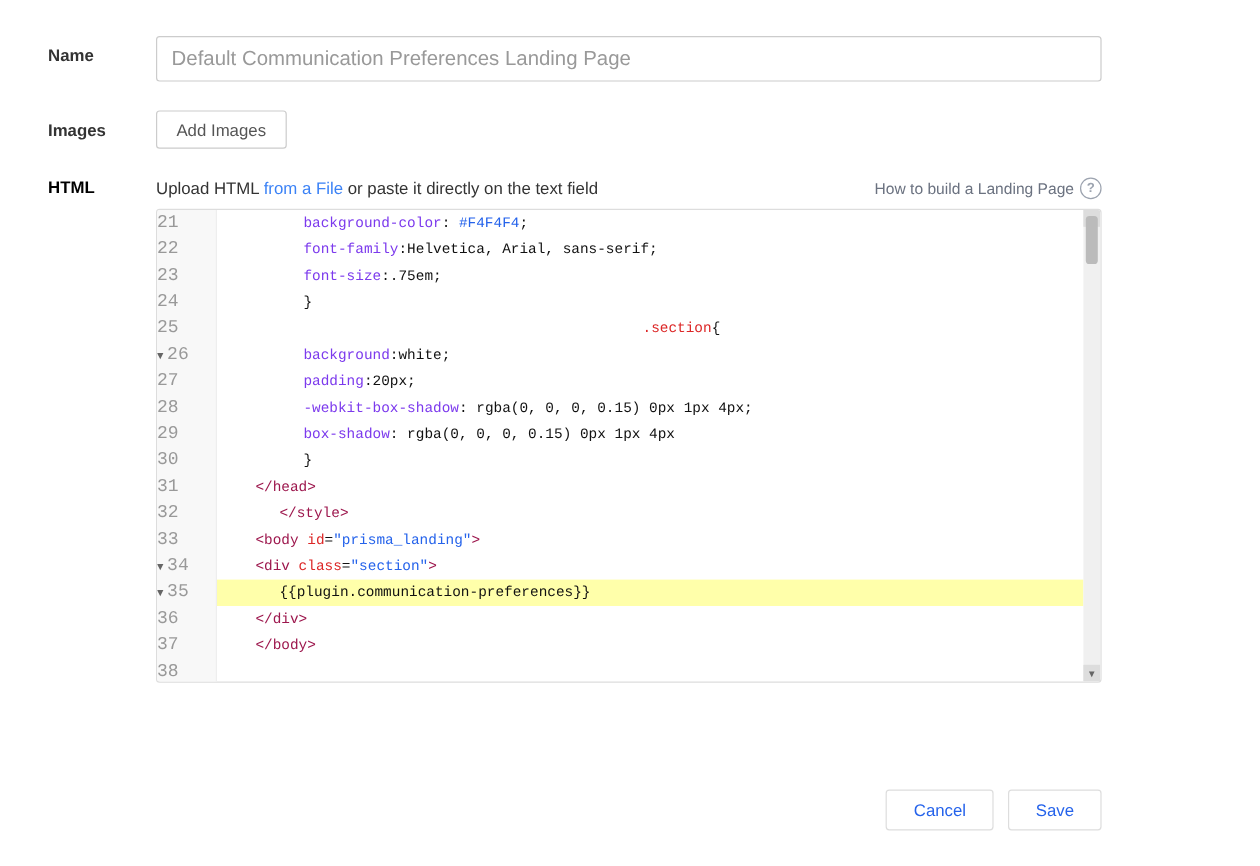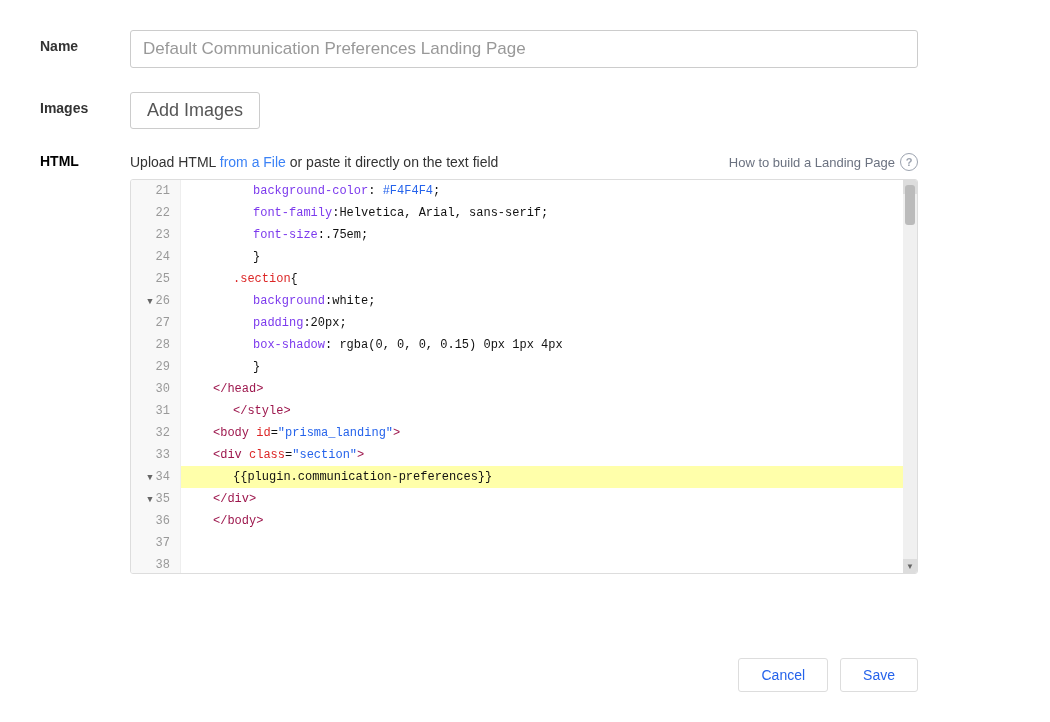--- a/index.html
+++ b/index.html
@@ -48,21 +48,21 @@
       color: #999;
       outline: none;
     }
 
     
     .add-images-btn {
       border: 1px solid #ccc;
       background: #fff;
       border-radius: 3px;
       padding: 7px 16px;
-      font-size: 18px;
+      font-size: 14px;
       color: #555;
       cursor: pointer;
     }
 
     
     .html-row {
       display: flex;
       align-items: flex-start;
       flex: 1;
     }
@@ -148,24 +148,23 @@
     .line-numbers {
       width: 50px;
       background: #f8f8f8;
       border-right: 1px solid #eee;
       padding: 0;
       flex-shrink: 0;
     }
     .line-number {
       height: 22px;
       line-height: 22px;
-      text-align: right;
       padding-right: 10px;
       font-family: 'Courier New', Courier, monospace;
-      font-size: 12px;
+      font-size: 15px;
       color: #999;
       user-select: none;
     }
     .line-number.has-arrow::before {
       content: '▼';
       font-size: 9px;
       margin-right: 3px;
       color: #666;
     }
 
@@ -310,23 +309,24 @@
               <div class="line-number">36</div>
               <div class="line-number">37</div>
               <div class="line-number">38</div>
             </div>
 
           <div class="code-lines" id="code-lines-col">
               <div class="code-line" style="padding-left: 72px;"><span class="c-purple">background-color</span><span class="c-black">: </span><span class="c-blue">#F4F4F4</span><span class="c-black">;</span></div>
               <div class="code-line" style="padding-left: 72px;"><span class="c-purple">font-family</span><span class="c-black">:</span><span class="c-black">Helvetica, Arial, sans-serif;</span></div>
               <div class="code-line" style="padding-left: 72px;"><span class="c-purple">font-size</span><span class="c-black">:.75em;</span></div>
               <div class="code-line" style="padding-left: 72px;"><span class="c-black">}</span></div>
-              <div class="code-line" style="padding-left: 52px;"><span class="c-red">.section</span><span class="c-black">{</span></div>
+              <div class="code-line" style="padding-left: 52px; text-align: center;"><span class="c-red">.section</span><span class="c-black">{</span></div>
               <div class="code-line" style="padding-left: 72px;"><span class="c-purple">background</span><span class="c-black">:</span><span class="c-black">white;</span></div>
               <div class="code-line" style="padding-left: 72px;"><span class="c-purple">padding</span><span class="c-black">:20px;</span></div>
+              <div class="code-line" style="padding-left: 72px;"><span class="c-purple">-webkit-box-shadow</span><span class="c-black">: </span><span class="c-black">rgba(0, 0, 0, 0.15) 0px 1px 4px;</span></div>
               <div class="code-line" style="padding-left: 72px;"><span class="c-purple">box-shadow</span><span class="c-black">: </span><span class="c-black">rgba(0, 0, 0, 0.15) 0px 1px 4px</span></div>
               <div class="code-line" style="padding-left: 72px;"><span class="c-black">}</span></div>
               <div class="code-line" style="padding-left: 32px;"><span class="c-magenta">&lt;/head&gt;</span></div>
               <div class="code-line" style="padding-left: 52px;"><span class="c-magenta">&lt;/style&gt;</span></div>
               <div class="code-line" style="padding-left: 32px;"><span class="c-magenta">&lt;body </span><span class="c-red">id</span><span class="c-black">=</span><span class="c-blue">"prisma_landing"</span><span class="c-magenta">&gt;</span></div>
               <div class="code-line" style="padding-left: 32px;"><span class="c-magenta">&lt;div </span><span class="c-red">class</span><span class="c-black">=</span><span class="c-blue">"section"</span><span class="c-magenta">&gt;</span></div>
               <div class="code-line highlighted" style="padding-left: 52px;"><span class="c-black">{{plugin.communication-preferences}}</span></div>
               <div class="code-line" style="padding-left: 32px;"><span class="c-magenta">&lt;/div&gt;</span></div>
               <div class="code-line" style="padding-left: 32px;"><span class="c-magenta">&lt;/body&gt;</span></div>
             </div>

